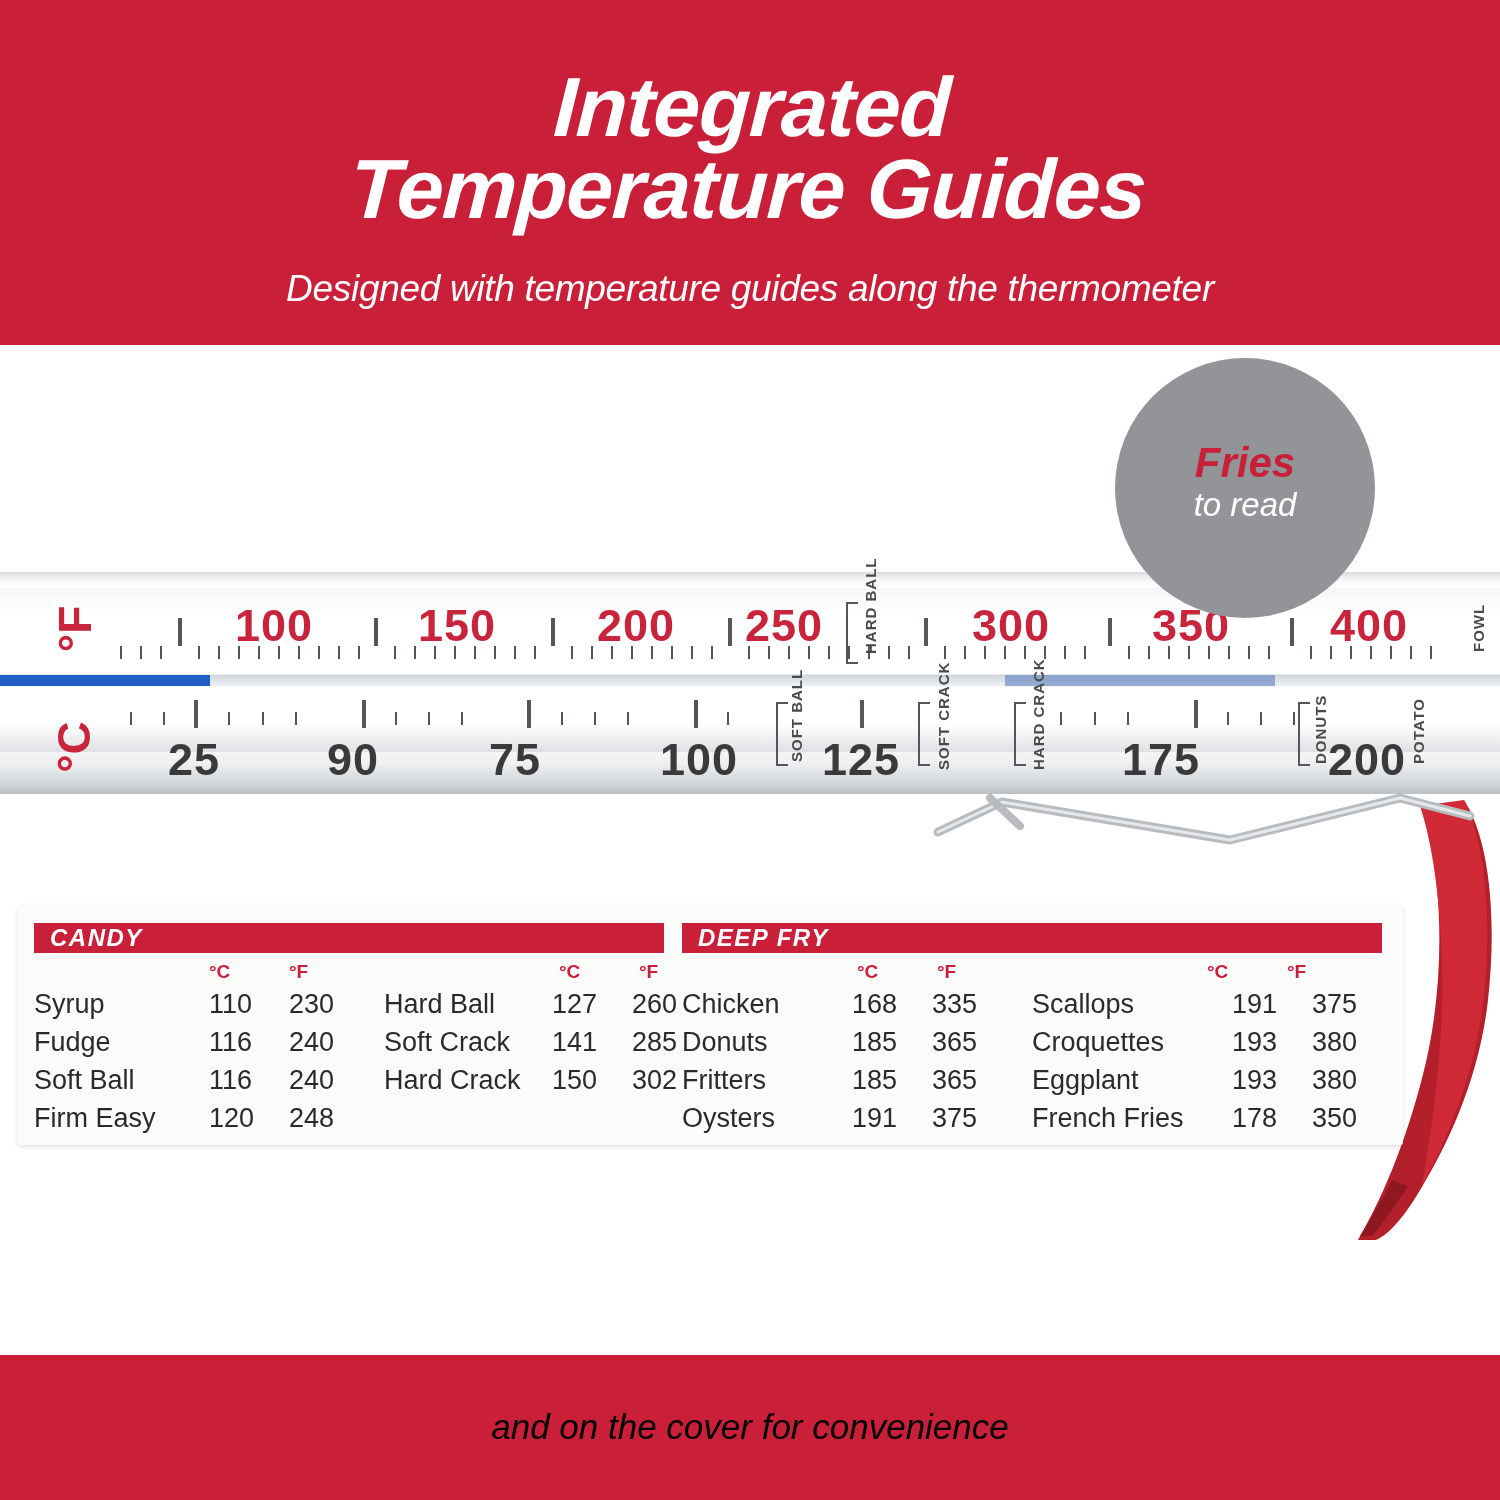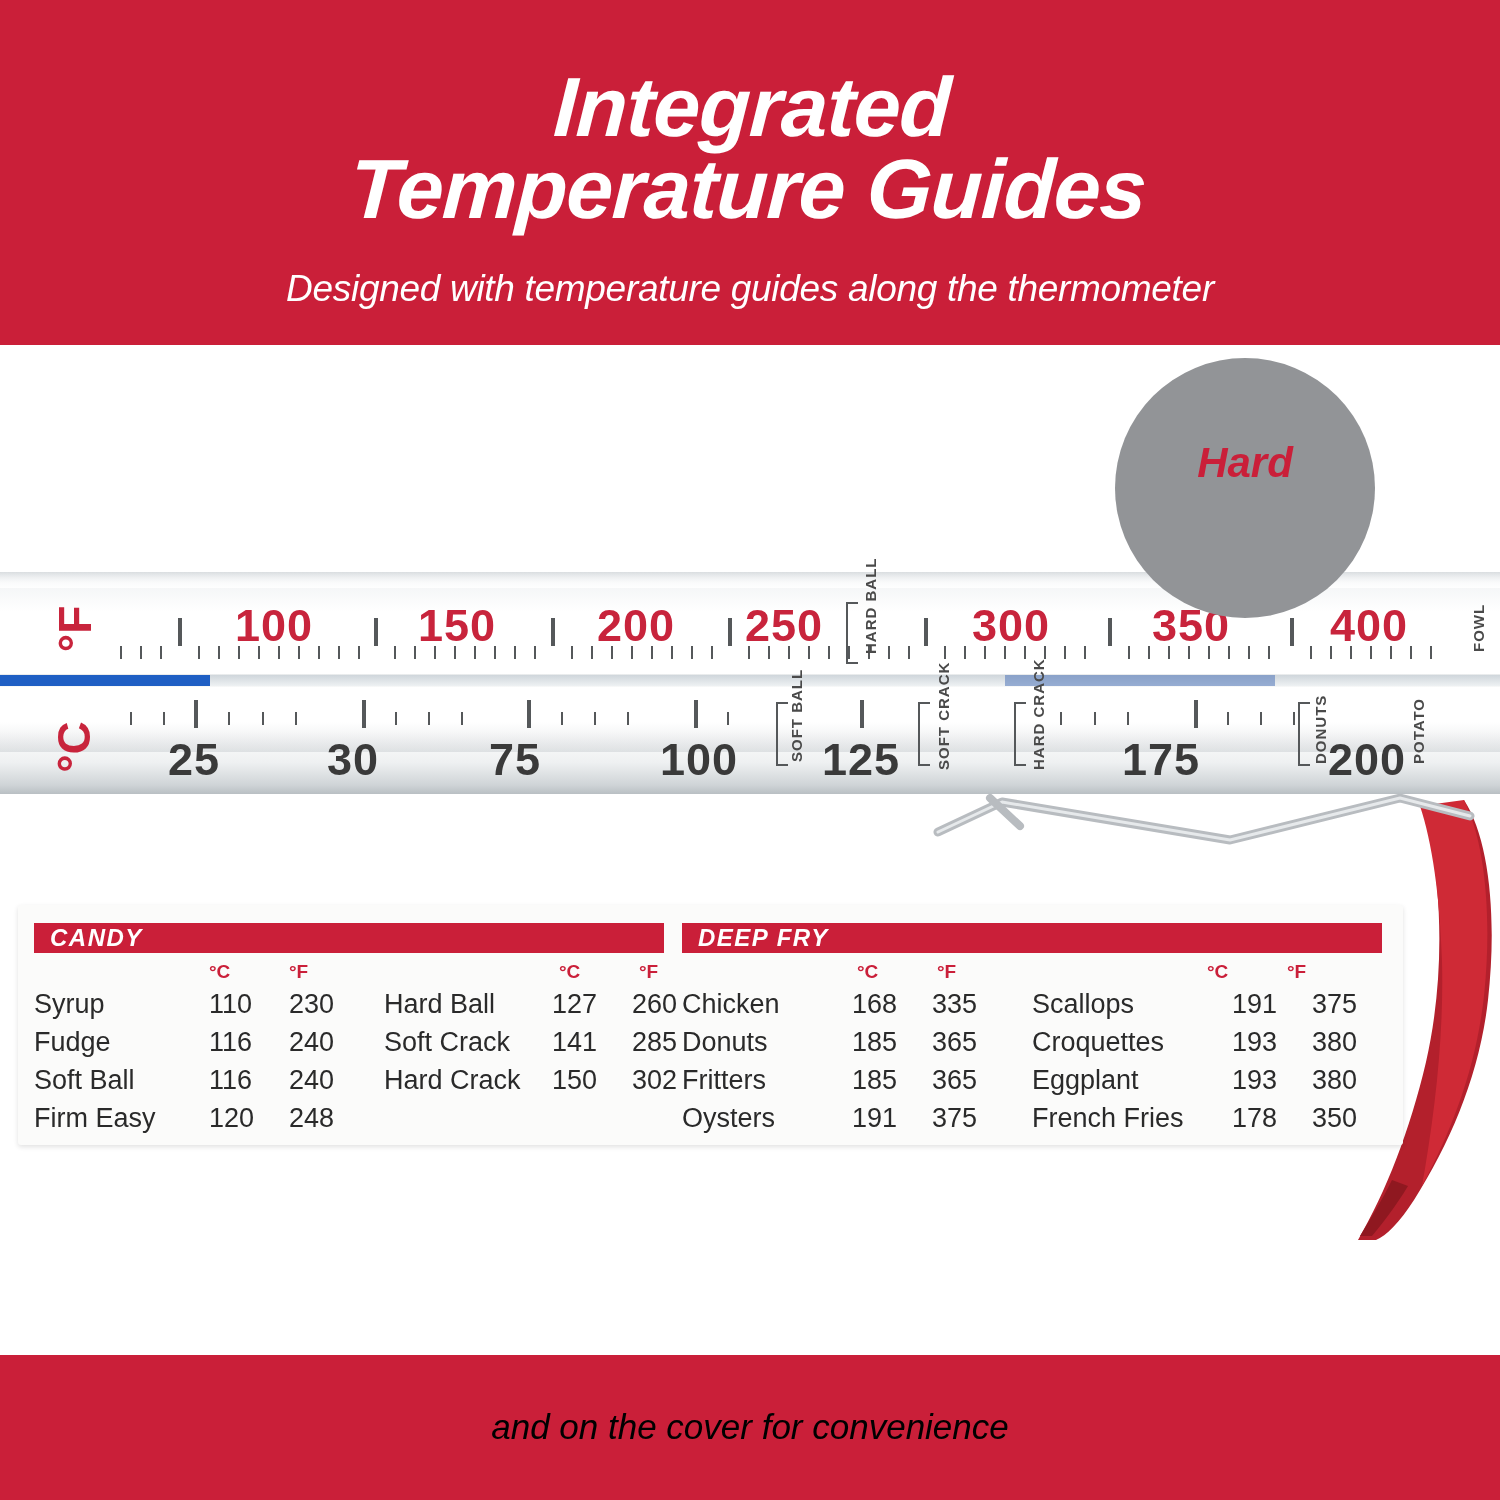--- a/index.html
+++ b/index.html
@@ -289,21 +289,22 @@
 
 <div class="top-banner">
   <div class="headline">
     <span>Integrated</span>
     <span class="line2">Temperature Guides</span>
   </div>
   <div class="subhead">Designed with temperature guides along the thermometer</div>
 </div>
 
 <div class="badge">
-  <div class="easy">Hard</div>
+  <div class="easy">Fries</div>
+  <div class="toread">to read</div>
 </div>
 
 <div class="thermo">
   <div class="thermo-gloss"></div>
   <div class="tube-shade"></div>
 
   <div class="capillary"></div>
   <div class="col-rest"></div>
   <div class="col-blue"></div>
   <div class="col-blue2"></div>
@@ -385,21 +386,21 @@
     <div class="tick minor" style="left:1330px; top:46px"></div>
     <div class="tick minor" style="left:1350px; top:46px"></div>
     <div class="tick minor" style="left:1370px; top:46px"></div>
     <div class="tick minor" style="left:1390px; top:46px"></div>
     <div class="tick minor" style="left:1410px; top:46px"></div>
     <div class="tick minor" style="left:1430px; top:46px"></div>
   </div>
 
   <div class="c-scale">
     <div class="c-num" style="left:168px">25</div>
-    <div class="c-num" style="left:327px">30</div>
+    <div class="c-num" style="left:327px">90</div>
     <div class="c-num" style="left:489px">75</div>
     <div class="c-num" style="left:660px">100</div>
     <div class="c-num" style="left:822px">125</div>
     <div class="c-num" style="left:1122px">175</div>
     <div class="c-num" style="left:1328px">200</div>
     <div class="tick major" style="left:194px; top:0px"></div>
     <div class="tick major" style="left:362px; top:0px"></div>
     <div class="tick major" style="left:527px; top:0px"></div>
     <div class="tick major" style="left:694px; top:0px"></div>
     <div class="tick major" style="left:860px; top:0px"></div>

